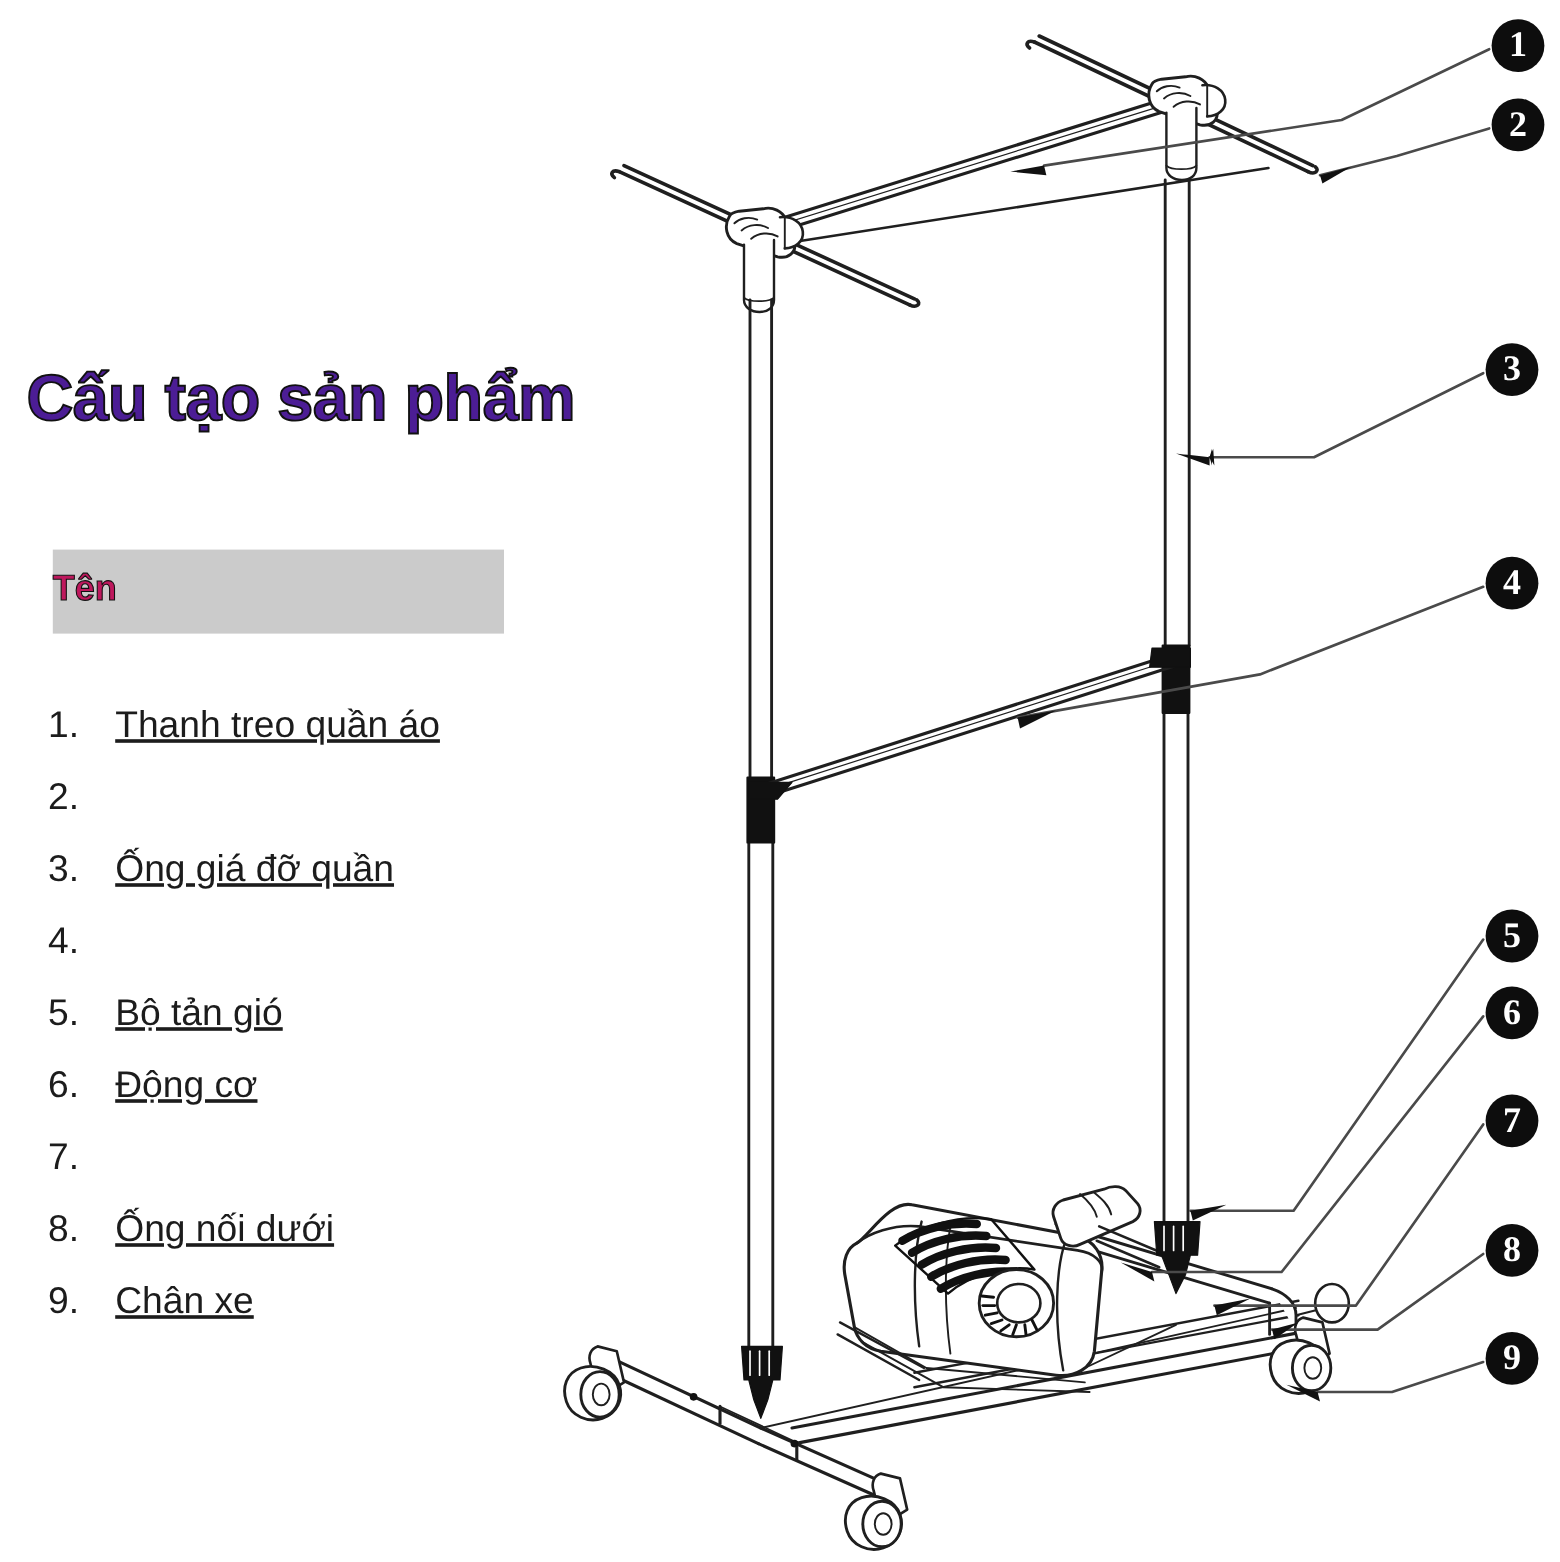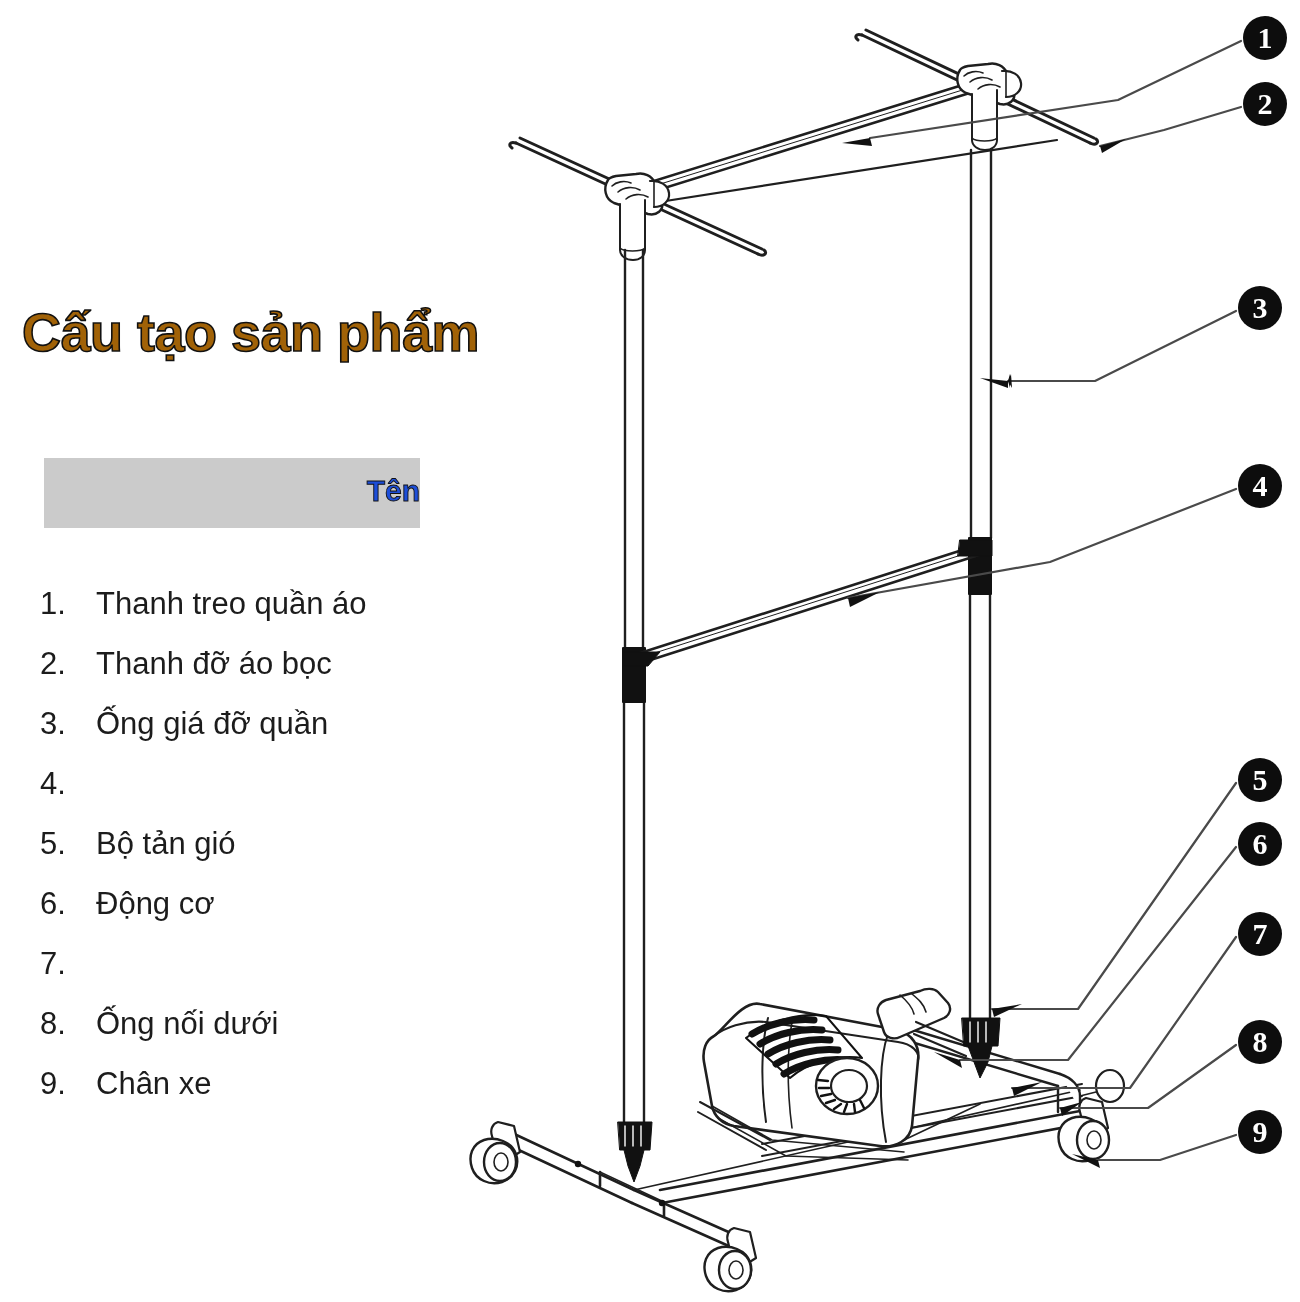--- a/index.html
+++ b/index.html
@@ -24,43 +24,43 @@
 
   
   #page-title {
     position: absolute;
     left: 22px;
     top: 304px;
     width: 560px;
     font-size: 54px;
     font-weight: 800;
     letter-spacing: -0.5px;
-    color: #a16207;
+    color: #4c1d95;
     line-height: 1.05;
     white-space: nowrap;
     -webkit-text-stroke: 1.6px #111111;
   }
 
   #name-header-box {
     position: absolute;
     left: 44px;
     top: 458px;
     width: 376px;
     height: 70px;
     background: #cbcbcb;
   }
   #name-header-label {
     position: absolute;
     left: 0;
     right: 0;
     top: 16px;
-    text-align: right;
+    text-align: left;
     font-size: 30px;
     font-weight: 800;
-    color: #1d4ed8;
+    color: #be185d;
     -webkit-text-stroke: 0.9px #111111;
   }
 
   #parts-list {
     position: absolute;
     left: 40px;
     top: 586px;
     width: 430px;
     list-style: none;
     margin: 0;
@@ -74,20 +74,21 @@
     color: #1c1c1c;
     font-weight: 400;
   }
   #parts-list li .num {
     width: 56px;
     flex: 0 0 56px;
     text-align: left;
   }
   #parts-list li .lbl {
     white-space: nowrap;
+    text-decoration: underline;
   }
 
   
   .callout {
     position: absolute;
     width: 44px;
     height: 44px;
     border-radius: 50%;
     background: #0d0d0d;
     color: #ffffff;
@@ -387,21 +388,20 @@
     <div id="name-header-label">Tên</div>
   </div>
 
   <ul id="parts-list">
     <li>
       <span class="num">1.</span>
       <span class="lbl">Thanh treo quần áo</span>
     </li>
     <li>
       <span class="num">2.</span>
-      <span class="lbl">Thanh đỡ áo bọc</span>
     </li>
     <li>
       <span class="num">3.</span>
       <span class="lbl">Ống giá đỡ quần</span>
     </li>
     <li>
       <span class="num">4.</span>
     </li>
     <li>
       <span class="num">5.</span>

